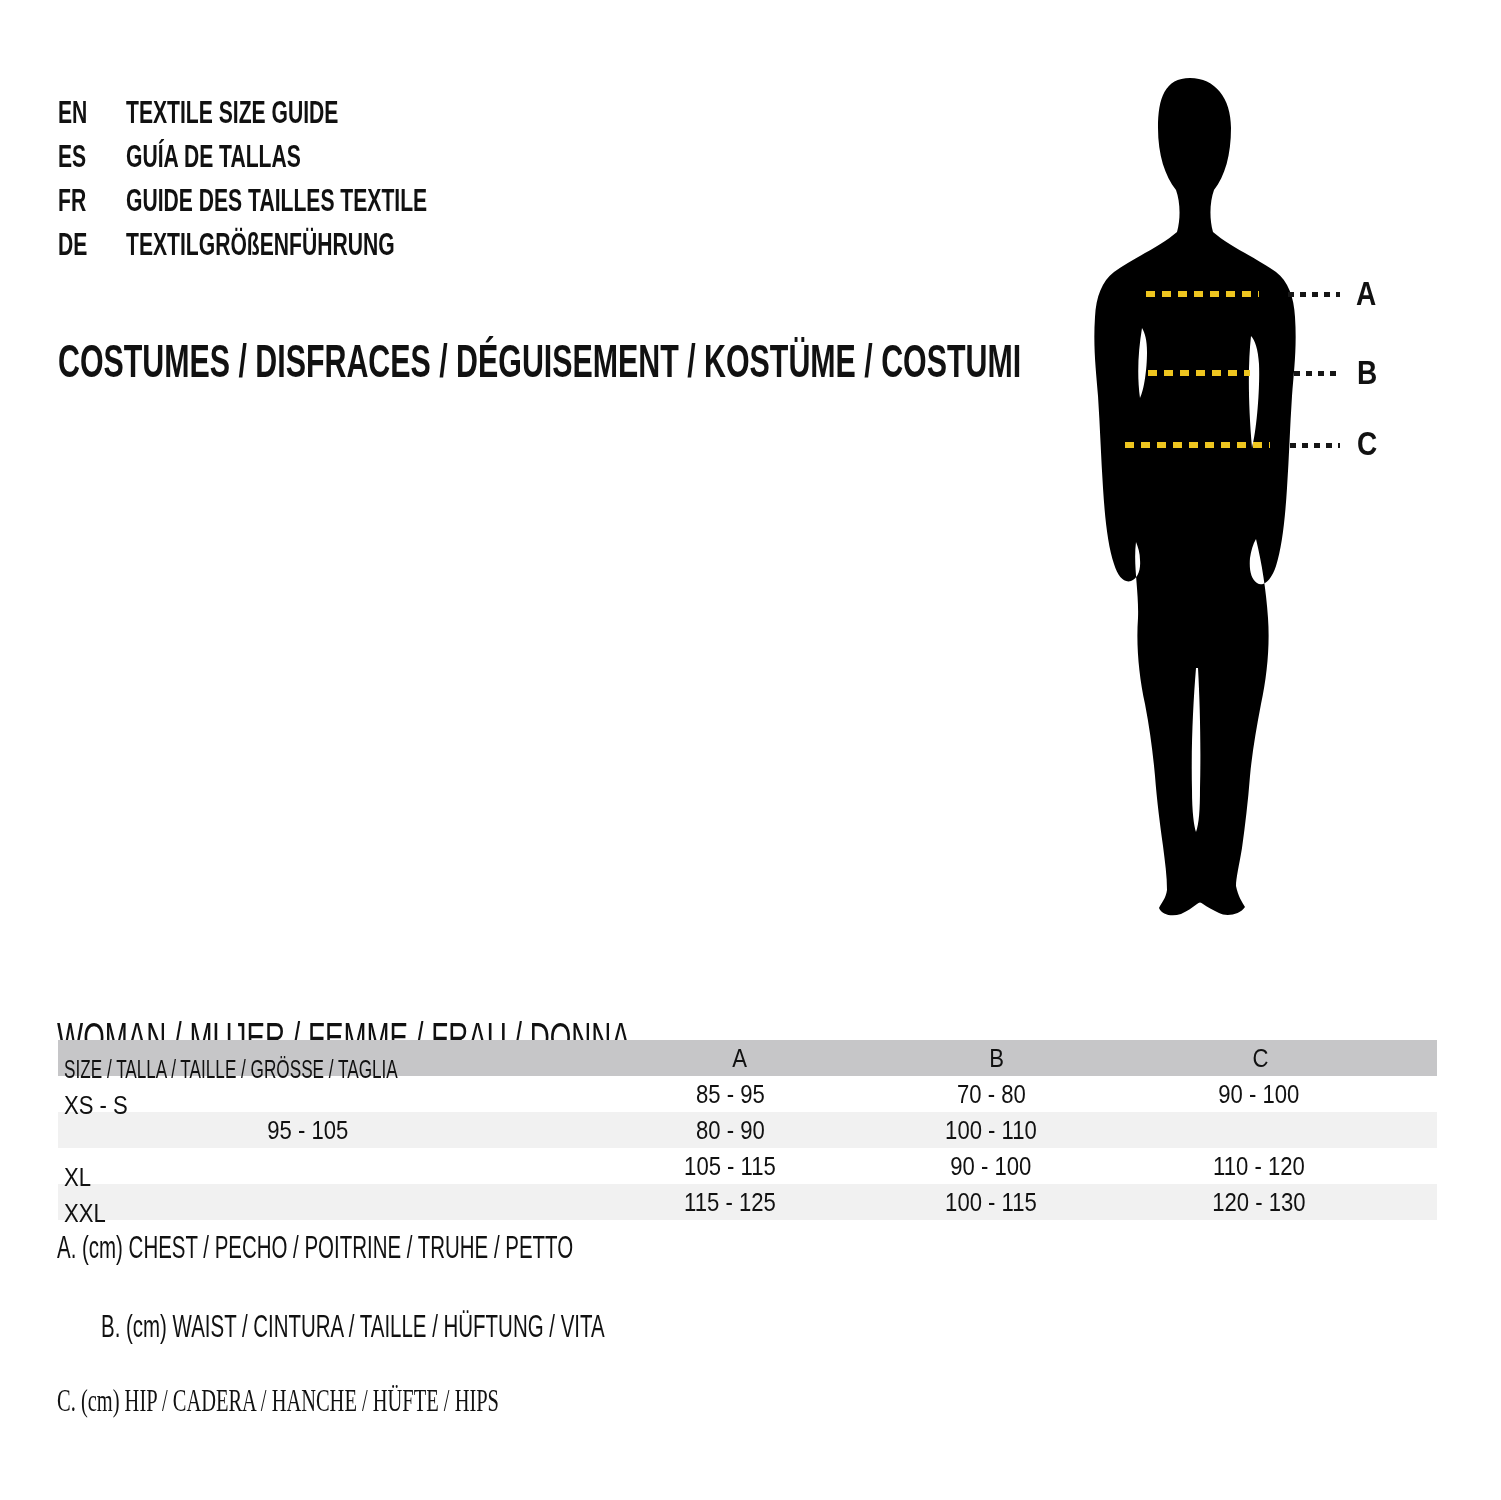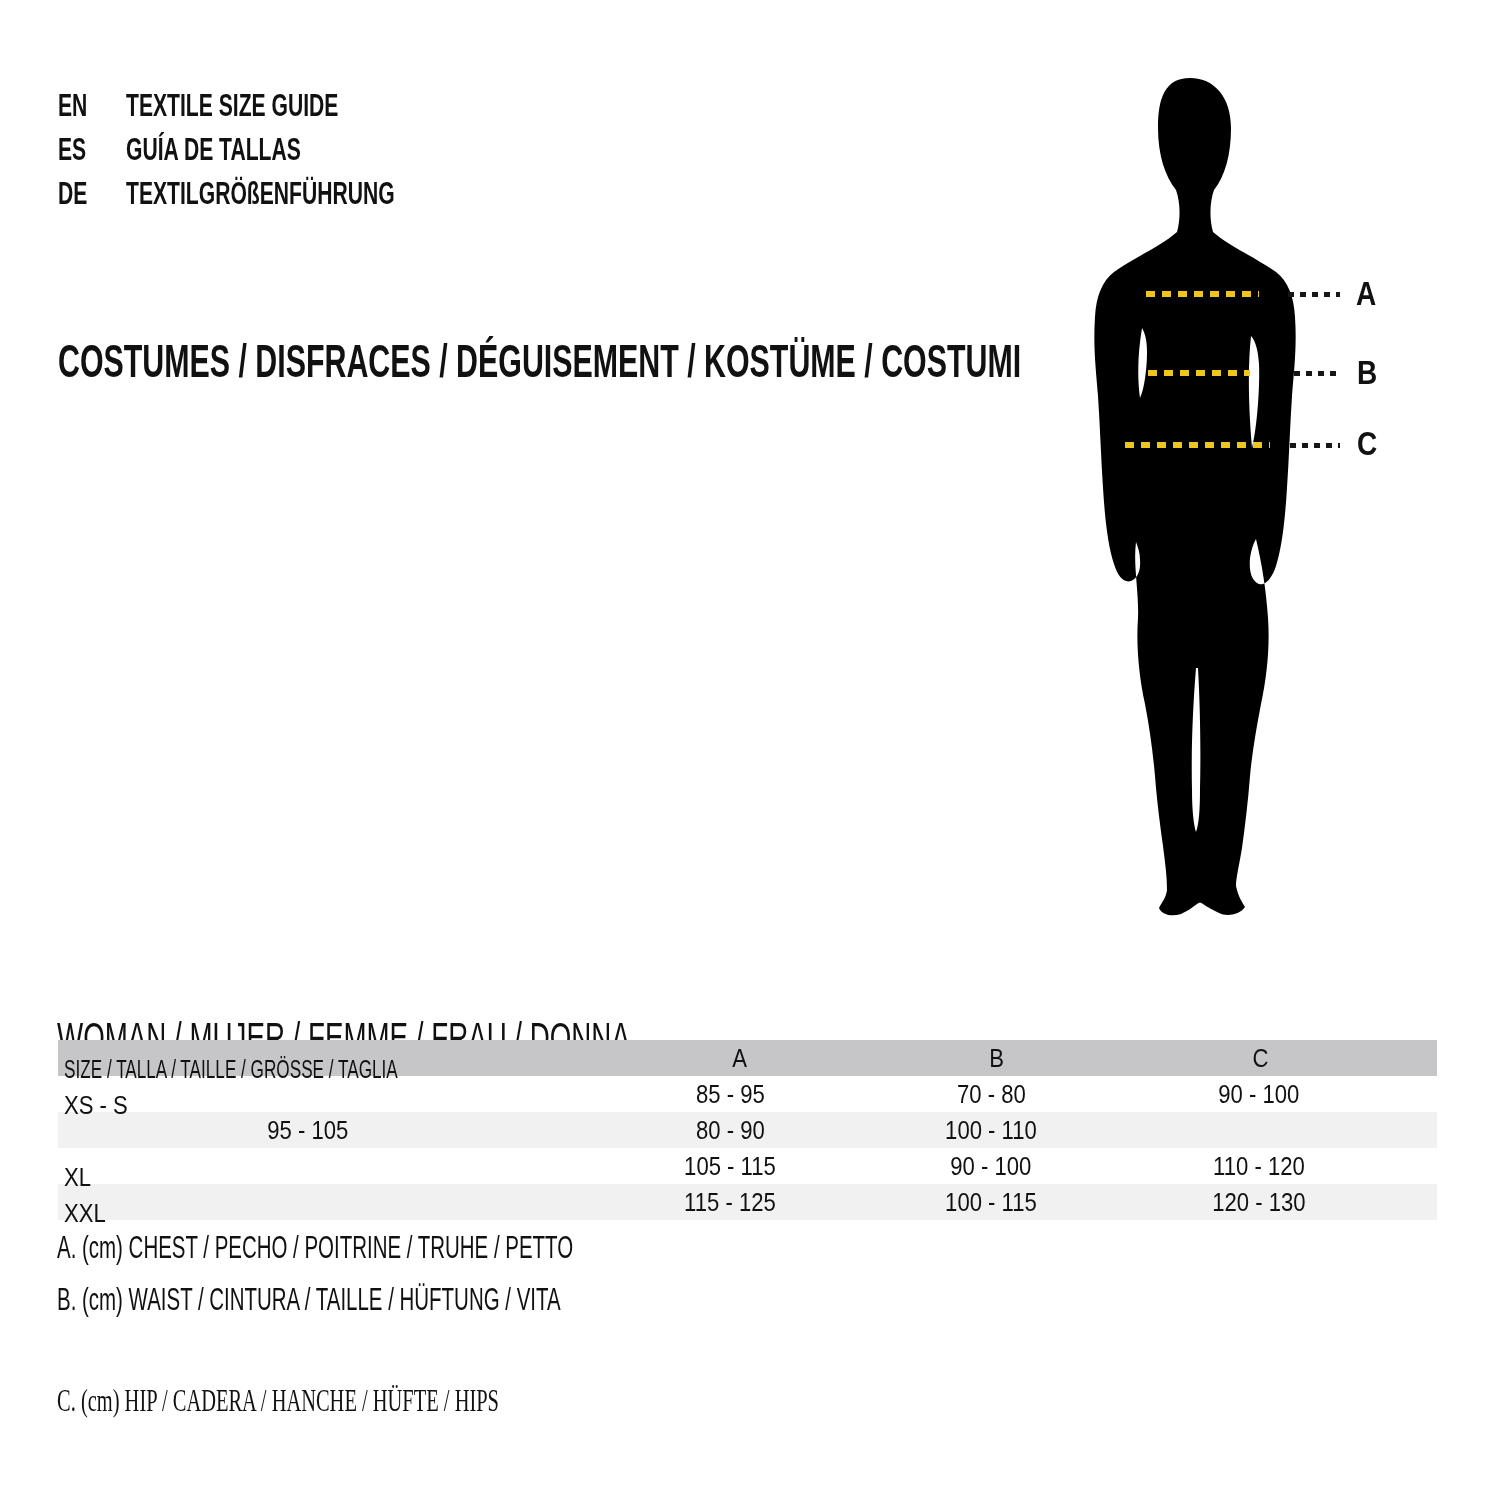--- a/index.html
+++ b/index.html
@@ -4,21 +4,21 @@
 <style>
   html,body{margin:0;padding:0;background:#fff;}
   .page{position:relative;width:1501px;height:1500px;background:#ffffff;overflow:hidden;
         font-family:"Liberation Sans",sans-serif;color:#111;}
   .abs{position:absolute;}
   
   .cn{display:inline-block;white-space:nowrap;transform:scaleX(0.66);transform-origin:0 50%;}
   .cd{display:inline-block;white-space:nowrap;transform:scaleX(0.85);transform-origin:0 50%;}
   .ctr .cn,.ctr .cd{transform-origin:50% 50%;}
   
-  .langs{left:58px;top:83px;}
+  .langs{left:58px;top:90px;}
   .lrow{display:flex;height:44px;line-height:44px;font-size:32px;font-weight:bold;}
   .lrow .code{width:68px;flex:none;}
   
   .costumes{left:58px;top:338px;font-size:46px;font-weight:bold;line-height:46px;}
   
   .fig{left:1075px;top:70px;width:280px;height:870px;}
   .mline{position:absolute;height:6px;}
   .yellow{background:repeating-linear-gradient(90deg,var(--yl) 0 9px,transparent 9px 16px);}
   .dots{height:5px;background:repeating-linear-gradient(90deg,#161616 0 6px,transparent 6px 12px);}
   .mlabel{position:absolute;font-size:33px;font-weight:bold;line-height:33px;}
@@ -40,20 +40,24 @@
 <div class="page" style="--yl:#eec51f;">
 
   <div class="abs langs">
     <div class="lrow">
       <span class="code"><span class="cn">EN</span></span>
       <span class="cn">TEXTILE SIZE GUIDE</span>
     </div>
     <div class="lrow">
       <span class="code"><span class="cn">ES</span></span>
       <span class="cn">GUÍA DE TALLAS</span>
+    </div>
+    <div class="lrow">
+      <span class="code"><span class="cn">FR</span></span>
+      <span class="cn">GUIDE DES TAILLES TEXTILE</span>
     </div>
     <div class="lrow">
       <span class="code"><span class="cn">DE</span></span>
       <span class="cn">TEXTILGRÖßENFÜHRUNG</span>
     </div>
   </div>
 
   <div class="abs costumes">
     <span class="cn">COSTUMES / DISFRACES / DÉGUISEMENT / KOSTÜME / COSTUMI</span>
   </div>
@@ -153,20 +157,20 @@
       <span class="c0"><span class="cd">XXL</span></span>
       <span class="ctr"><span class="cd">115 - 125</span></span>
       <span class="ctr"><span class="cd">100 - 115</span></span>
       <span class="ctr"><span class="cd">120 - 130</span></span>
     </div>
   </div>
 
   <div class="abs legend-row" style="top:1230px;">
     <span class="cn">A. (cm) CHEST / PECHO / POITRINE / TRUHE / PETTO</span>
   </div>
-  <div class="abs legend-row" style="top:1282px;">
+  <div class="abs legend-row" style="top:1309px;margin-left:44px;">
     <span class="cn">B. (cm) WAIST / CINTURA / TAILLE / HÜFTUNG / VITA</span>
   </div>
   <div class="abs legend-row" style="top:1383px;font-family:Liberation Serif, serif;">
     <span class="cn">C. (cm) HIP / CADERA / HANCHE / HÜFTE / HIPS</span>
   </div>
 
 </div>
 
 </body></html>

